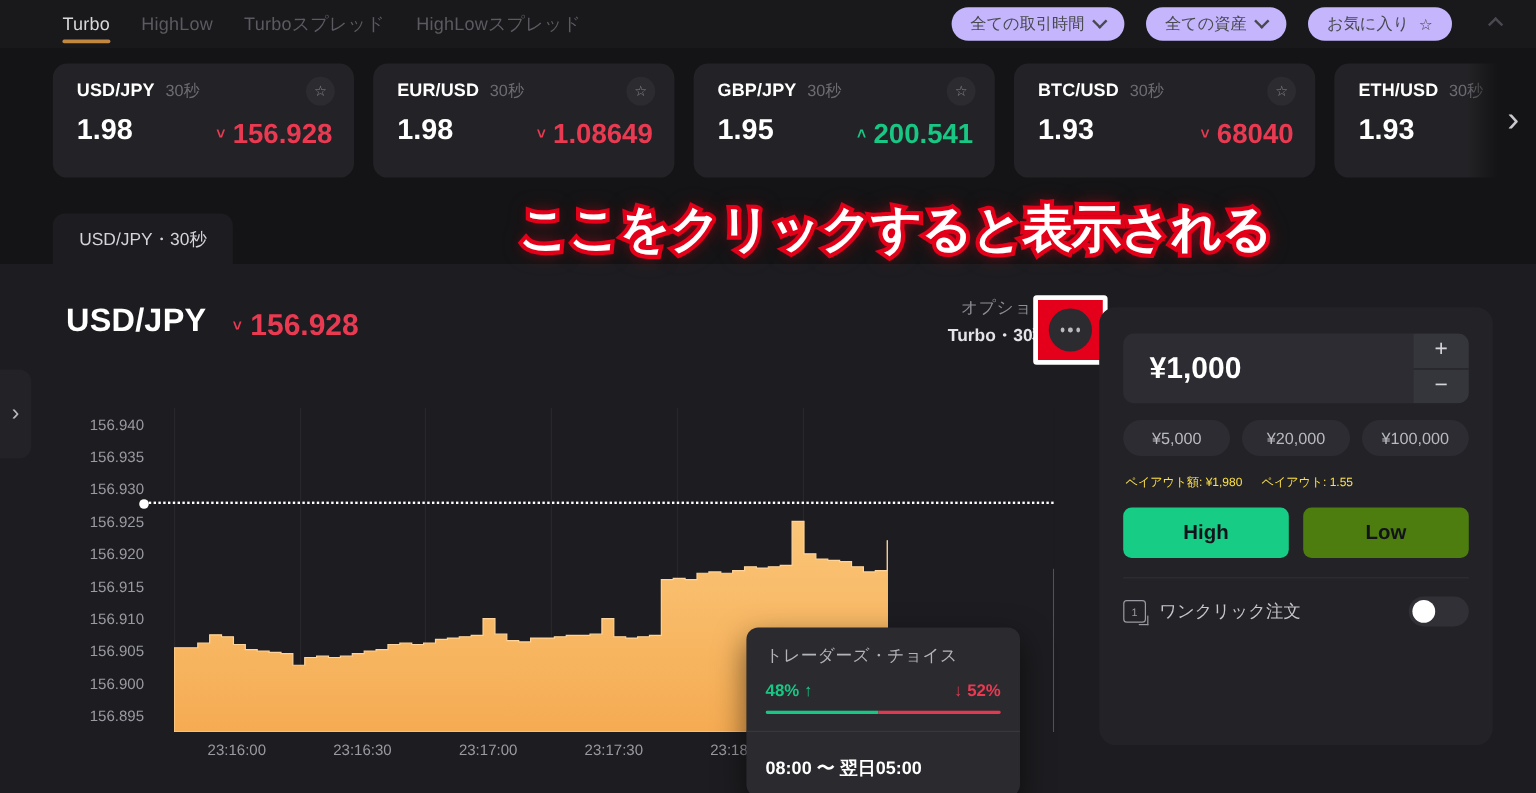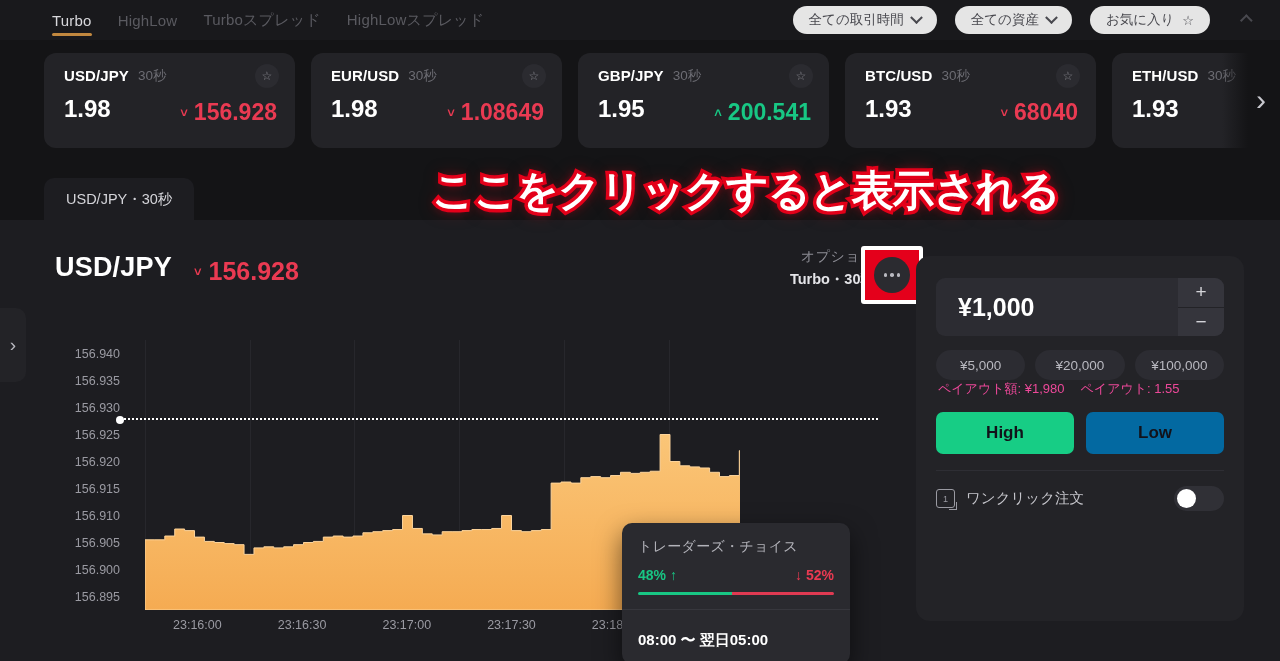--- a/index.html
+++ b/index.html
@@ -24,21 +24,21 @@
   .tnav-tab.active { color: #d8d8dc; }
   .tnav-tab.active::after {
     content: ""; position: absolute; left: 0; right: 0; bottom: 4px;
     height: 3px; border-radius: 2px; background: #c2883f;
   }
   .topnav-right {
     margin-left: auto; display: flex; align-items: center; gap: 18px;
     padding-right: 22px; height: 40px;
   }
   .filter-pill {
-    height: 28px; padding: 0 16px; border-radius: 14px; background: #e5e5e5;
+    height: 28px; padding: 0 16px; border-radius: 14px; background: #c4b5fd;
     display: flex; align-items: center; gap: 8px;
     font-size: 13.5px; color: #49494f; cursor: pointer; white-space: nowrap;
   }
   .chev-d { width: 9px; height: 9px; border-right: 2px solid #49494f; border-bottom: 2px solid #49494f; transform: rotate(45deg) translate(-2px,-2px); }
   .chev-u { width: 9px; height: 9px; border-right: 2px solid #49494f; border-top: 2px solid #49494f; transform: rotate(-45deg) translate(2px,2px); }
   .star-sm { font-size: 13px; color: #49494f; line-height: 1; }
   .collapse-btn { width: 30px; height: 28px; display: flex; align-items: center; justify-content: center; cursor: pointer; }
 
   
   .cards-row {
@@ -142,25 +142,25 @@
     position: absolute; right: 36px; top: 36px; width: 328px; height: 365px;
     background: #232327; border-radius: 14px; padding: 22px 20px 0 20px;
   }
   .amt-row { display: flex; height: 58px; background: #2c2c32; border-radius: 9px; overflow: hidden; }
   .amt-val { flex: 1; display: flex; align-items: center; padding-left: 22px; font-size: 25px; font-weight: bold; color: #ffffff; cursor: text; }
   .amt-steps { width: 46px; display: flex; flex-direction: column; }
   .amt-btn { flex: 1; background: #35353c; display: flex; align-items: center; justify-content: center; color: #d4d4d9; font-size: 19px; cursor: pointer; }
   .amt-btn + .amt-btn { border-top: 1px solid #232327; }
   .chips { display: flex; gap: 10px; margin-top: 14px; text-align: center; }
   .chip { flex: 1; height: 30px; border-radius: 15px; background: #2c2c32; display: flex; align-items: center; justify-content: center; font-size: 13.5px; color: #b9b9c0; cursor: pointer; }
-  .payout-row { display: flex; gap: 16px; padding-left: 2px; font-size: 13px; color: #ec4899; }
+  .payout-row { display: flex; gap: 16px; margin-top: 15px; padding-left: 2px; font-size: 10px; color: #fde047; }
   .hl-row { display: flex; gap: 12px; margin-top: 14px; }
   .hl-btn { flex: 1; height: 42px; border-radius: 7px; display: flex; align-items: center; justify-content: center; font-size: 17px; font-weight: bold; color: #12121a; cursor: pointer; }
   .hl-high { background: #17cd85; }
-  .hl-low { background: #0369a1; }
+  .hl-low { background: #4d7c0f; }
   .buy-btn {
     margin-top: 13px; height: 44px; border: 1px solid #3b3b42; border-radius: 8px;
     display: flex; align-items: center; justify-content: center;
     font-size: 15px; color: #6f6f77; cursor: pointer;
   }
   .oc-divider { height: 1px; background: #2e2e34; margin-top: 16px; }
   .oc-row { display: flex; align-items: center; margin-top: 15px; }
   .oc-icon { width: 19px; height: 19px; border: 1.6px solid #9a9aa2; border-radius: 3px; display: flex; align-items: center; justify-content: center; font-size: 9px; color: #9a9aa2; position: relative; }
   .oc-icon::after { content: ""; position: absolute; right: -3px; bottom: -3px; width: 7px; height: 7px; border-right: 1.6px solid #9a9aa2; border-bottom: 1.6px solid #9a9aa2; }
   .oc-label { margin-left: 11px; font-size: 14.5px; color: #c6c6cc; }

